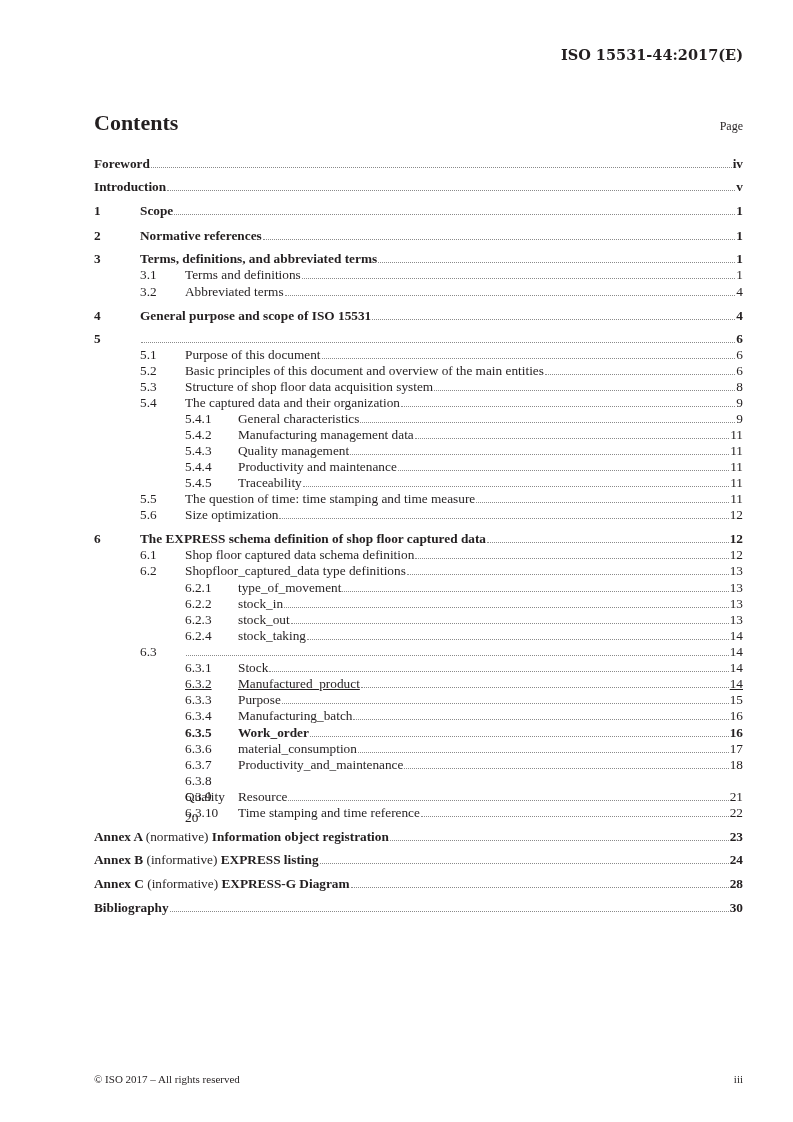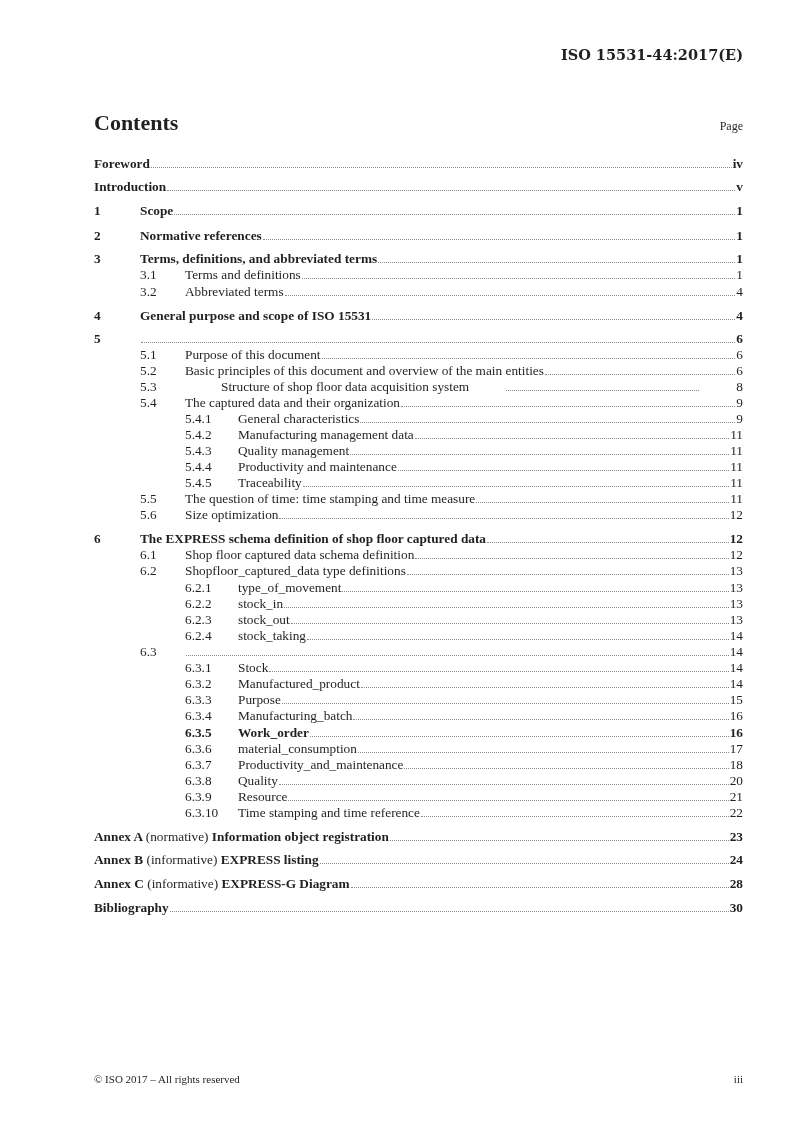--- a/index.html
+++ b/index.html
@@ -116,21 +116,21 @@
       <span class="title">Purpose of this document</span>
       <span class="leader"></span>
       <span class="pg">6</span>
     </div>
     <div class="row l2" style="top: 363px;">
       <span class="num">5.2</span>
       <span class="title">Basic principles of this document and overview of the main entities</span>
       <span class="leader"></span>
       <span class="pg">6</span>
     </div>
-    <div class="row l2" style="top: 379px; gap: 36px;">
+    <div class="row l2" style="top: 379px;">
       <span class="num">5.3</span>
       <span class="title">Structure of shop floor data acquisition system</span>
       <span class="leader"></span>
       <span class="pg">8</span>
     </div>
     <div class="row l2" style="top: 395px;">
       <span class="num">5.4</span>
       <span class="title">The captured data and their organization</span>
       <span class="leader"></span>
       <span class="pg">9</span>
@@ -223,21 +223,21 @@
       <span class="num">6.3</span>
       <span class="leader"></span>
       <span class="pg">14</span>
     </div>
     <div class="row l3" style="top: 660px;">
       <span class="num">6.3.1</span>
       <span class="title">Stock</span>
       <span class="leader"></span>
       <span class="pg">14</span>
     </div>
-    <div class="row l3" style="top: 676px;">
+    <div class="row l3" style="top: 676px; text-decoration: underline;">
       <span class="num">6.3.2</span>
       <span class="title">Manufactured_product</span>
       <span class="leader"></span>
       <span class="pg">14</span>
     </div>
     <div class="row l3" style="top: 692px;">
       <span class="num">6.3.3</span>
       <span class="title">Purpose</span>
       <span class="leader"></span>
       <span class="pg">15</span>
@@ -259,21 +259,21 @@
       <span class="title">material_consumption</span>
       <span class="leader"></span>
       <span class="pg">17</span>
     </div>
     <div class="row l3" style="top: 757px;">
       <span class="num">6.3.7</span>
       <span class="title">Productivity_and_maintenance</span>
       <span class="leader"></span>
       <span class="pg">18</span>
     </div>
-    <div class="row l3" style="top: 773px;">
+    <div class="row l3" style="top: 773px; flex-direction: column;">
       <span class="num">6.3.8</span>
       <span class="title">Quality</span>
       <span class="leader"></span>
       <span class="pg">20</span>
     </div>
     <div class="row l3" style="top: 789px;">
       <span class="num">6.3.9</span>
       <span class="title">Resource</span>
       <span class="leader"></span>
       <span class="pg">21</span>

